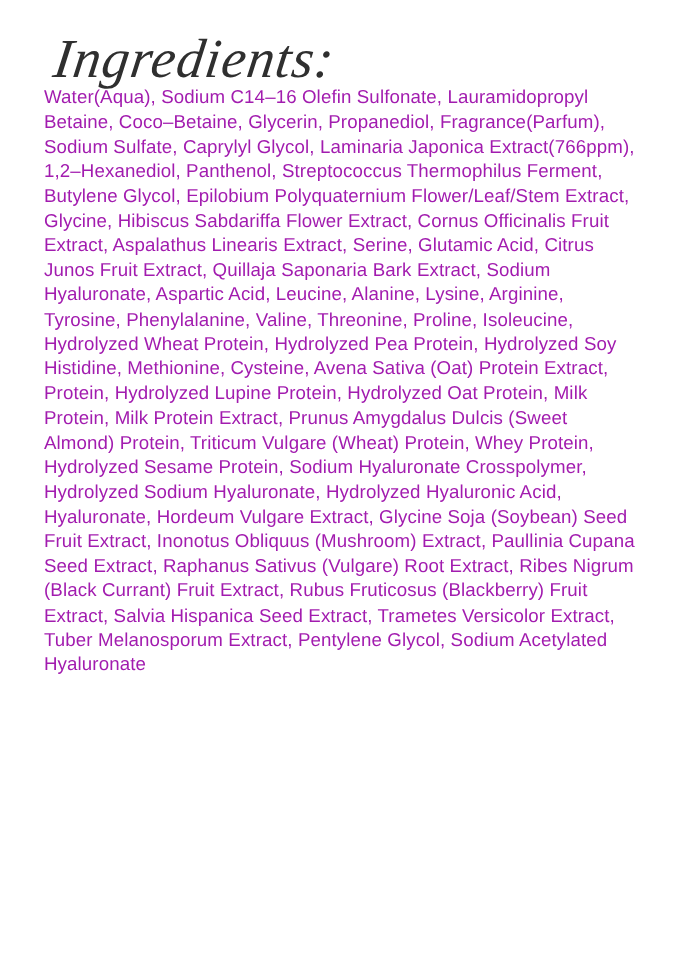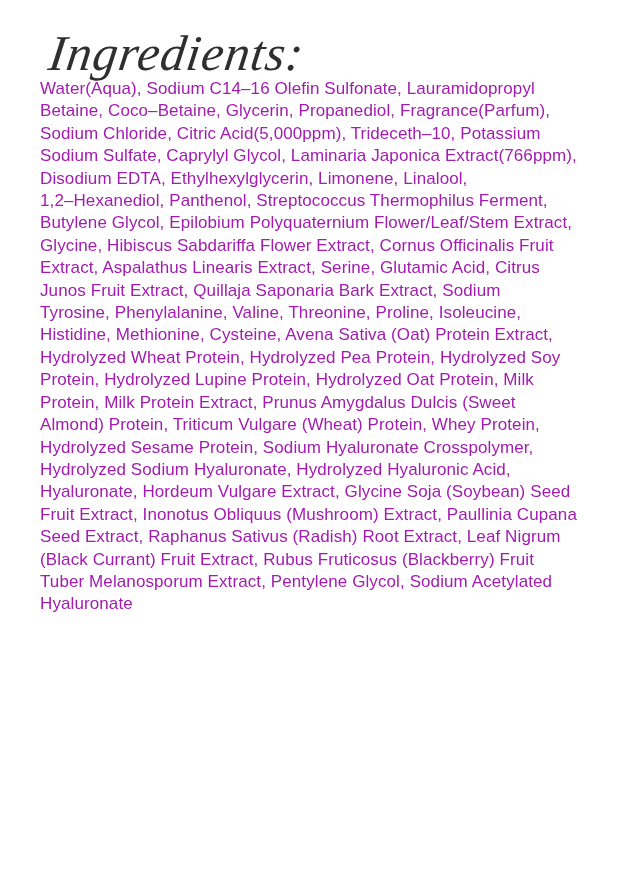--- a/index.html
+++ b/index.html
@@ -43,36 +43,36 @@
   }
 </style>
 </head>
 <body>
 
 <div class="label-page">
   <h1 class="heading">Ingredients:</h1>
   <div class="ingredients">
       <div class="ing-line">Water(Aqua), Sodium C14–16 Olefin Sulfonate, Lauramidopropyl</div>
       <div class="ing-line">Betaine, Coco–Betaine, Glycerin, Propanediol, Fragrance(Parfum),</div>
-      <div class="ing-line">Sodium Chloride, Citric Acid(5,000ppm), Trideceth–10, Potassium</div>
       <div class="ing-line">Sodium Sulfate, Caprylyl Glycol, Laminaria Japonica Extract(766ppm),</div>
-      <div class="ing-line">Disodium EDTA, Ethylhexylglycerin, Limonene, Linalool,</div>
       <div class="ing-line">1,2–Hexanediol, Panthenol, Streptococcus Thermophilus Ferment,</div>
       <div class="ing-line">Butylene Glycol, Epilobium Polyquaternium Flower/Leaf/Stem Extract,</div>
       <div class="ing-line">Glycine, Hibiscus Sabdariffa Flower Extract, Cornus Officinalis Fruit</div>
       <div class="ing-line">Extract, Aspalathus Linearis Extract, Serine, Glutamic Acid, Citrus</div>
       <div class="ing-line">Junos Fruit Extract, Quillaja Saponaria Bark Extract, Sodium</div>
+      <div class="ing-line">Hyaluronate, Aspartic Acid, Leucine, Alanine, Lysine, Arginine,</div>
       <div class="ing-line">Tyrosine, Phenylalanine, Valine, Threonine, Proline, Isoleucine,</div>
+      <div class="ing-line">Hydrolyzed Wheat Protein, Hydrolyzed Pea Protein, Hydrolyzed Soy</div>
       <div class="ing-line">Histidine, Methionine, Cysteine, Avena Sativa (Oat) Protein Extract,</div>
-      <div class="ing-line">Hydrolyzed Wheat Protein, Hydrolyzed Pea Protein, Hydrolyzed Soy</div>
       <div class="ing-line">Protein, Hydrolyzed Lupine Protein, Hydrolyzed Oat Protein, Milk</div>
       <div class="ing-line">Protein, Milk Protein Extract, Prunus Amygdalus Dulcis (Sweet</div>
       <div class="ing-line">Almond) Protein, Triticum Vulgare (Wheat) Protein, Whey Protein,</div>
       <div class="ing-line">Hydrolyzed Sesame Protein, Sodium Hyaluronate Crosspolymer,</div>
       <div class="ing-line">Hydrolyzed Sodium Hyaluronate, Hydrolyzed Hyaluronic Acid,</div>
       <div class="ing-line">Hyaluronate, Hordeum Vulgare Extract, Glycine Soja (Soybean) Seed</div>
       <div class="ing-line">Fruit Extract, Inonotus Obliquus (Mushroom) Extract, Paullinia Cupana</div>
-      <div class="ing-line">Seed Extract, Raphanus Sativus (Radish) Root Extract, Leaf Nigrum</div>
+      <div class="ing-line">Seed Extract, Raphanus Sativus (Vulgare) Root Extract, Ribes Nigrum</div>
       <div class="ing-line">(Black Currant) Fruit Extract, Rubus Fruticosus (Blackberry) Fruit</div>
+      <div class="ing-line">Extract, Salvia Hispanica Seed Extract, Trametes Versicolor Extract,</div>
       <div class="ing-line">Tuber Melanosporum Extract, Pentylene Glycol, Sodium Acetylated</div>
       <div class="ing-line">Hyaluronate</div>
     </div>
 </div>
 
 </body></html>

